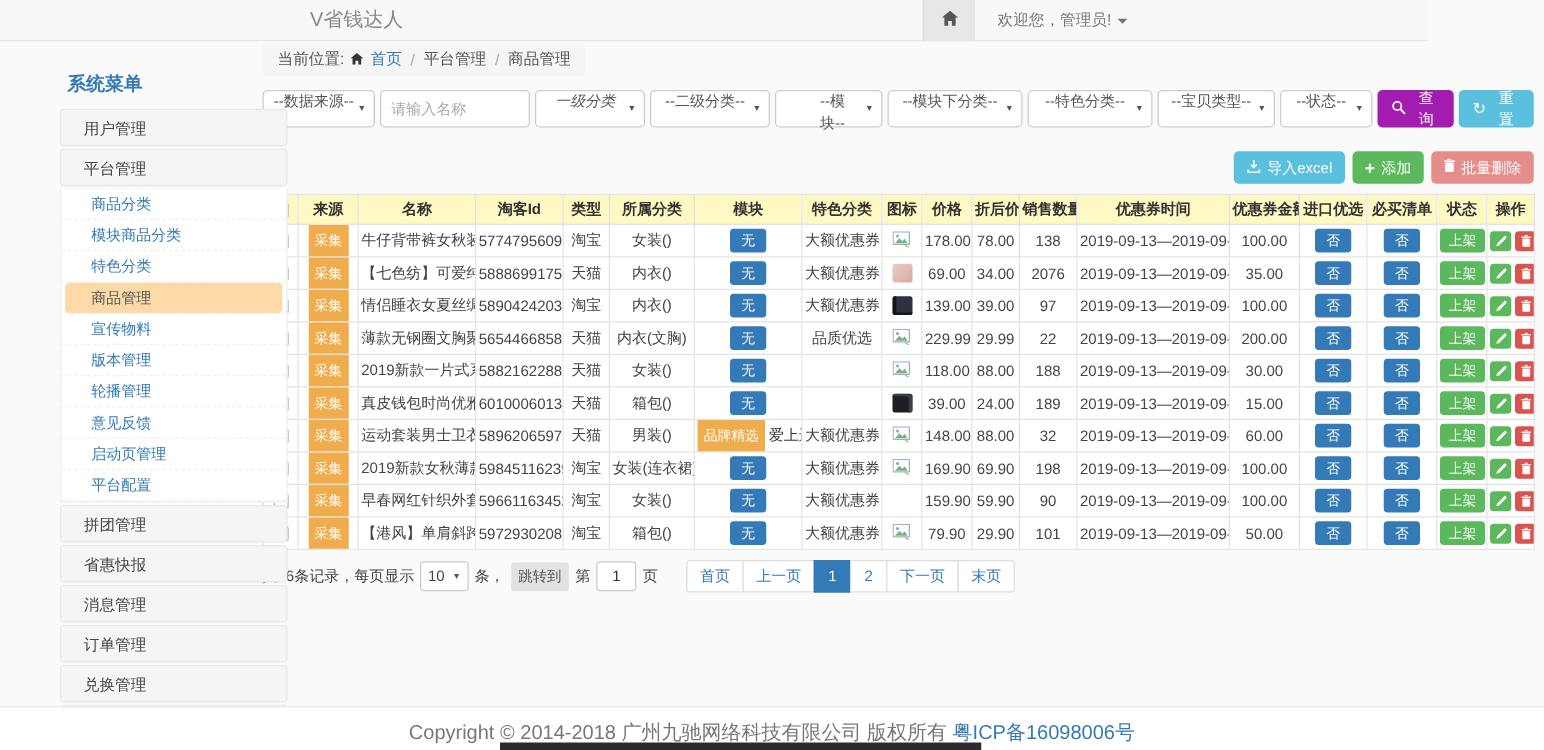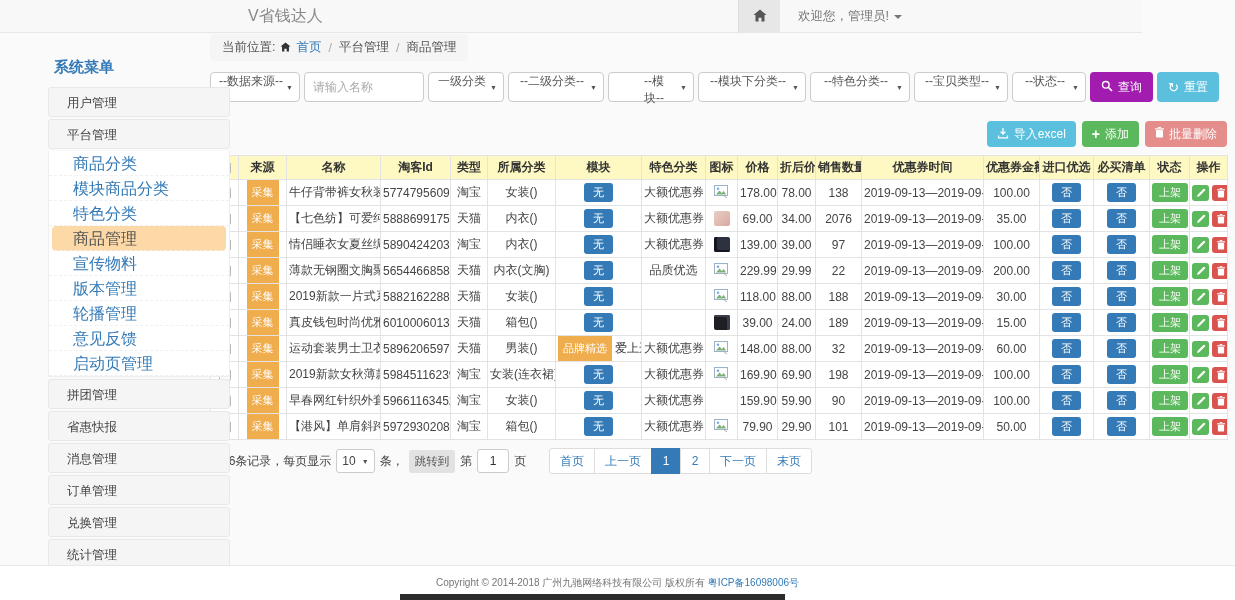--- a/index.html
+++ b/index.html
@@ -28,21 +28,21 @@
   
   .sidebar { position:absolute; left:26px; top:48px; width:182px; z-index:1;margin-left:22px; }
   .sidebar-title { color:#337ab7; font-size:15px; font-weight:bold; padding:10px 4px 10px 6px; }
   .sb-group {
     height:30px; line-height:30px; margin-bottom:2px; background:#f5f5f5;
     border:1px solid #e8e8e8; border-radius:3px; padding-left:18px;
     font-size:12.5px; color:#444; cursor:pointer;
   }
   .sb-subwrap { background:#fff; border:1px solid #eee; border-top:none; margin-bottom:2px; }
   .sb-sub {
-    height:25px; line-height:25px; padding-left:24px; font-size:16px; color:#337ab7;
+    height:25px; line-height:25px; padding-left:24px; font-size:12px; color:#337ab7;
     border-bottom:1px dashed #f0f0f0; cursor:pointer;
   }
   .sb-sub.active { background:#fcd9a6; border-radius:4px; color:#555; margin:0 3px; padding-left:21px; }
   
   .main { position:absolute; left:210px; top:34px; width:1017px; }
   .breadcrumb {
     display:inline-flex; align-items:center; gap:5px; background:#f5f5f5; border-radius:4px;
     padding:5px 12px; font-size:12.5px; color:#555;
   }
   .breadcrumb a { color:#337ab7; text-decoration:none; cursor:pointer; }
@@ -101,21 +101,21 @@
   .pager .pg {
     min-width:30px; padding:0 10px; height:26px; line-height:24px; border:1px solid #ddd; background:#fff;
     color:#337ab7; text-align:center; cursor:pointer; margin-left:-1px; font-size:12px;
   }
   .pager .pg:first-child { margin-left:0; border-top-left-radius:3px; border-bottom-left-radius:3px; }
   .pager .pg:last-child { border-top-right-radius:3px; border-bottom-right-radius:3px; }
   .pager .pg.active { background:#337ab7; border-color:#337ab7; color:#fff; }
   
   .footer {
     position:absolute; left:0; bottom:0; width:1235px; height:35px; background:#fff;
-    border-top:1px solid #e7e7e7; z-index:2; text-align:center; font-size:10px; color:#777;
+    border-top:1px solid #e7e7e7; z-index:2; text-align:center; font-size:16px; color:#777;
     padding-top:10px;
   }
   .footer a { color:#337ab7; text-decoration:none; cursor:pointer; }
   .bottom-strip { position:absolute; left:400px; bottom:0; width:385px; height:6px; background:#2c2c2c; z-index:3; }
 </style>
 </head>
 <body>
 
 <div class="topbar">
   <div class="app-title">V省钱达人</div>
@@ -142,20 +142,21 @@
       <div class="sb-subwrap">
         <div class="sb-sub">商品分类</div>
         <div class="sb-sub">模块商品分类</div>
         <div class="sb-sub">特色分类</div>
         <div class="sb-sub active">商品管理</div>
         <div class="sb-sub">宣传物料</div>
         <div class="sb-sub">版本管理</div>
         <div class="sb-sub">轮播管理</div>
         <div class="sb-sub">意见反馈</div>
         <div class="sb-sub">启动页管理</div>
+        <div class="sb-sub">平台配置</div>
       </div>
       <div class="sb-group">拼团管理</div>
       <div class="sb-group">省惠快报</div>
       <div class="sb-group">消息管理</div>
       <div class="sb-group">订单管理</div>
       <div class="sb-group">兑换管理</div>
       <div class="sb-group">统计管理</div>
     </div>
 </div>
 
@@ -175,21 +176,21 @@
     <span>商品管理</span>
   </div>
 
   <div class="filter-row">
     <span id="filter-slots" style="display:flex;gap:4px;">
         <div class="f-select" style="width: 90px;">
           <span>--数据来源--</span>
           <span class="f-caret">▼</span>
         </div>
         <input class="f-input" placeholder="请输入名称" style="width: 120px;">
-        <div class="f-select" style="width: 76px;">
+        <div class="f-select" style="width: 88px; font-style: italic;">
           <span>一级分类</span>
           <span class="f-caret">▼</span>
         </div>
         <div class="f-select" style="width: 96px;">
           <span>--二级分类--</span>
           <span class="f-caret">▼</span>
         </div>
         <div class="f-select" style="width: 86px; padding-left: 35px;">
           <span>--模块--</span>
           <span class="f-caret">▼</span>

